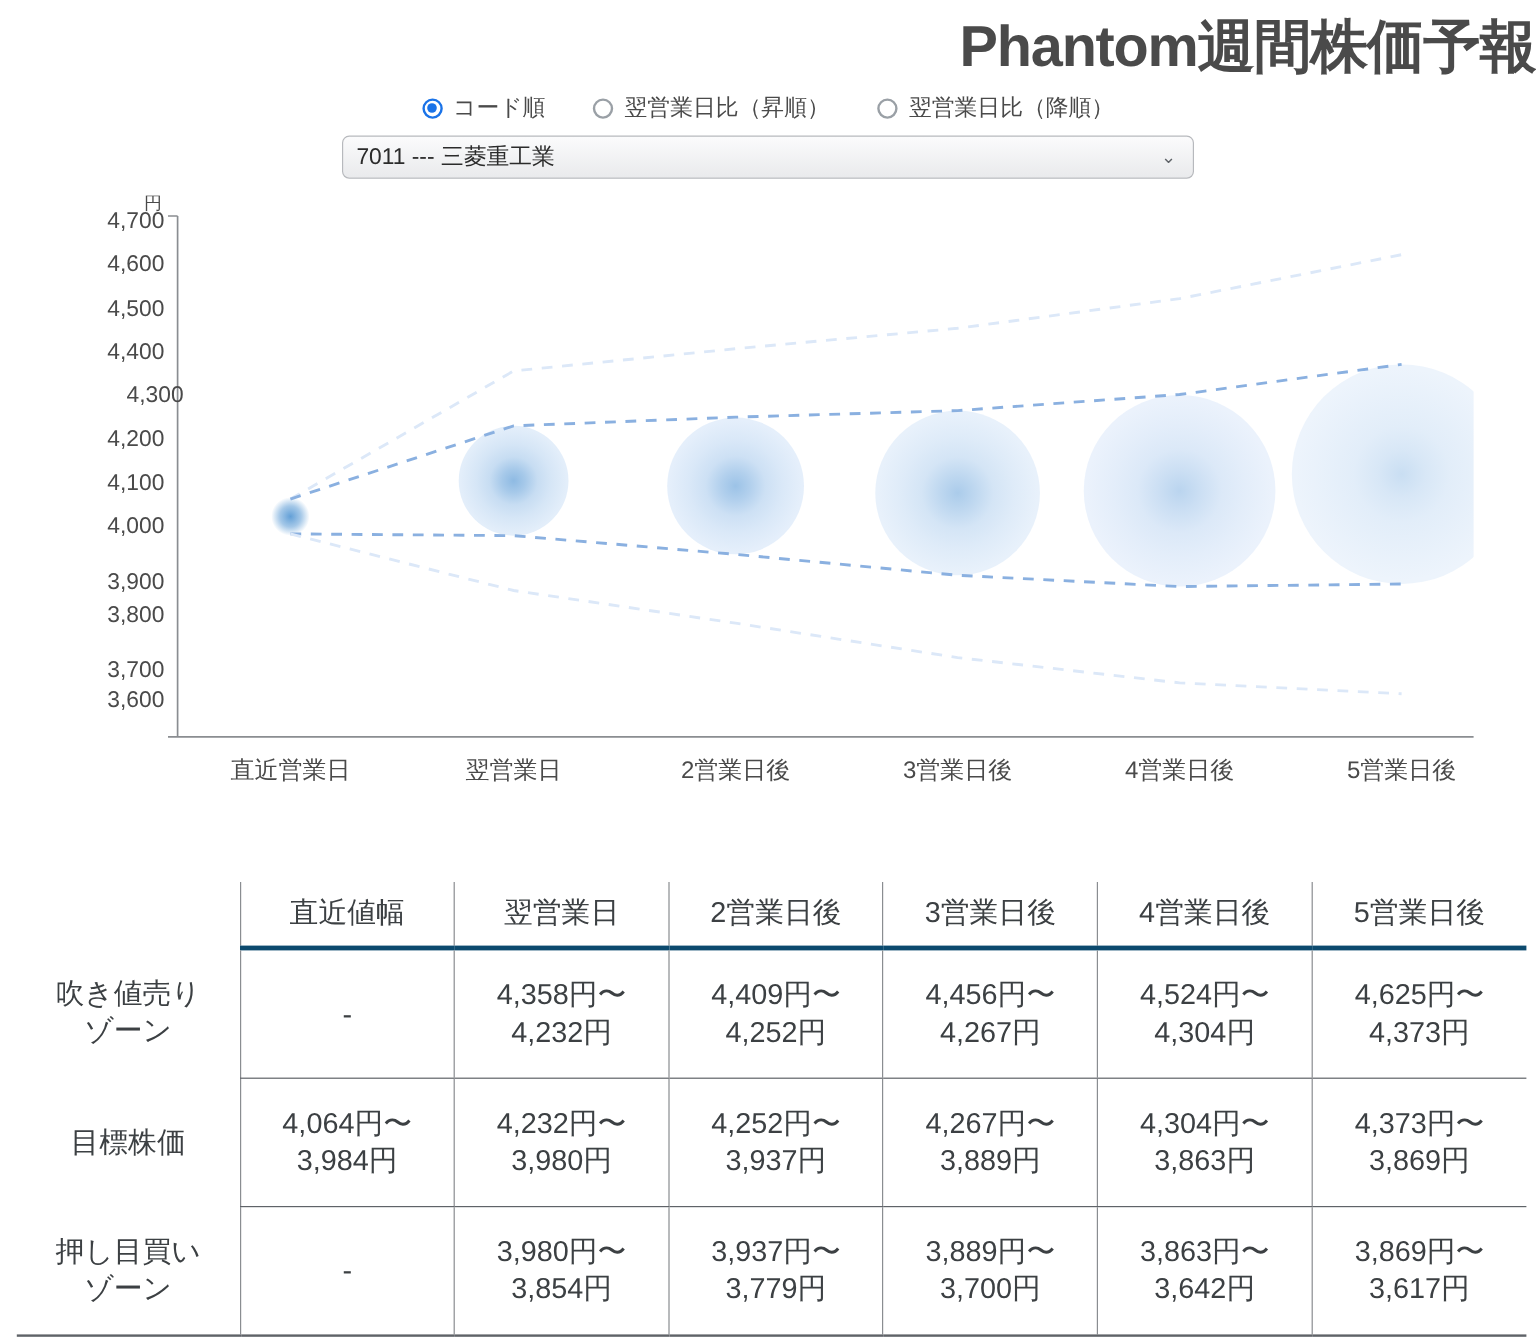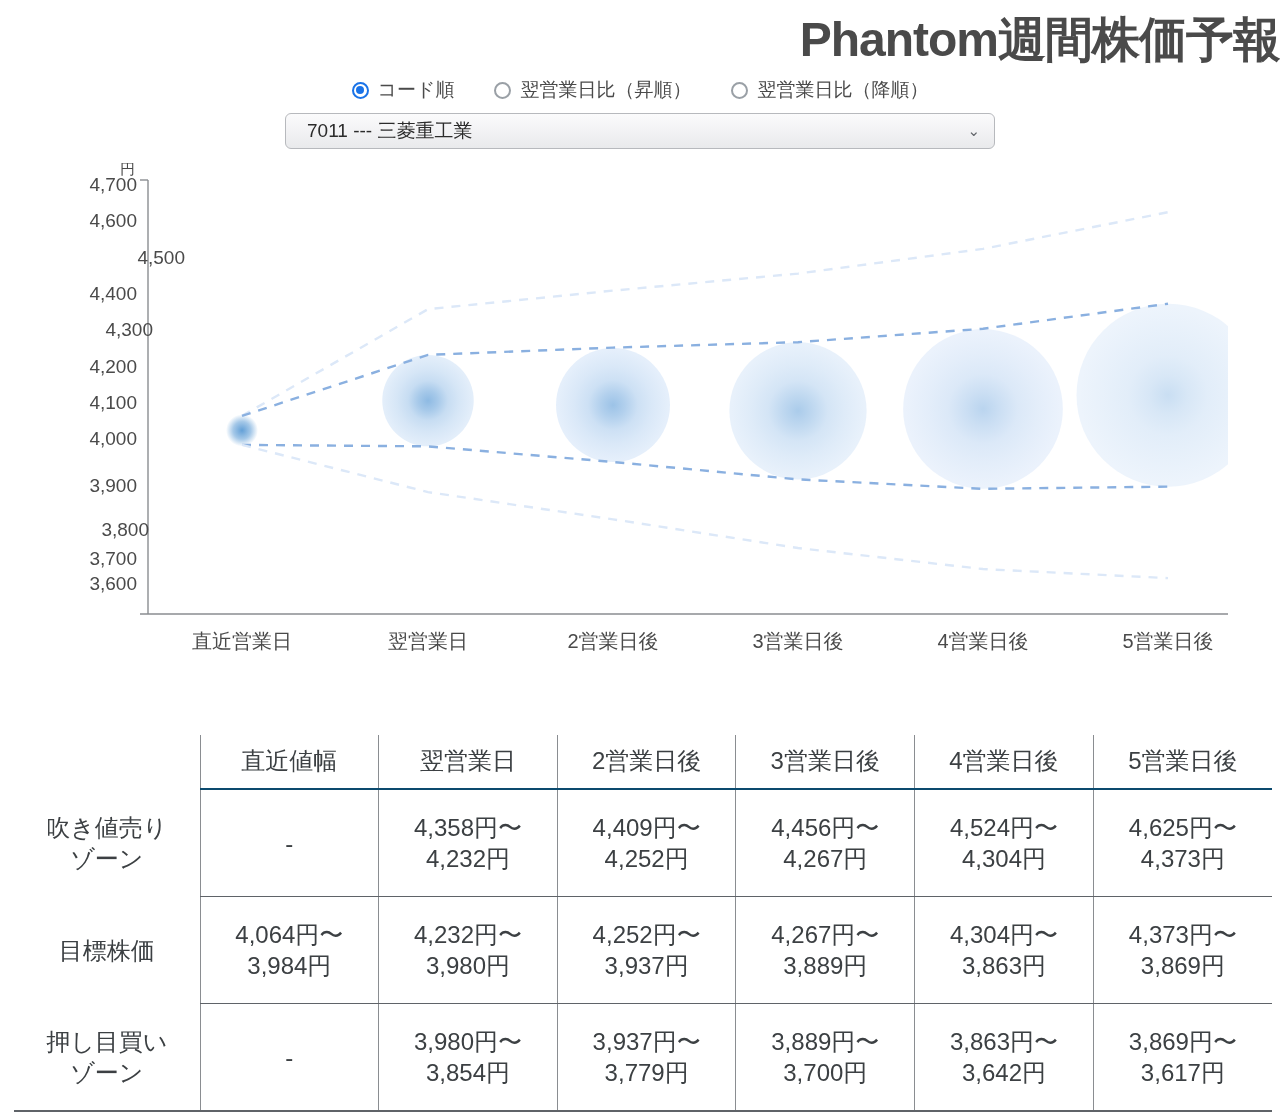--- a/index.html
+++ b/index.html
@@ -29,21 +29,21 @@
     content:"";position:absolute;left:50%;top:50%;
     width:8px;height:8px;border-radius:50%;background:#1a73e8;
     transform:translate(-50%,-50%);
   }
   .radio-label{font-size:19px;font-weight:normal;color:#4a4a4a;white-space:nowrap;}
   .select-wrap{display:flex;justify-content:center;}
   .stock-select{
     width:710px;height:36px;box-sizing:border-box;
     border:1px solid #b7b9bd;border-radius:6px;
     background:linear-gradient(#fbfbfc,#e9eaec);
-    display:flex;align-items:center;padding:0 21px;
+    display:flex;align-items:center;padding:0 11px;
     font-size:19px;color:#2b2b2b;position:relative;
   }
   .stock-select .chev{
     position:absolute;right:14px;top:50%;transform:translateY(-50%);
     font-size:15px;color:#5f6368;
   }
   
   .chart{
     position:relative;width:1228px;height:520px;margin-top:14px;
     overflow:hidden;
@@ -69,21 +69,21 @@
   }
   table.forecast th,table.forecast td{
     font-size:24px;color:#3c4043;text-align:center;
     padding:10px 4px;line-height:1.3;font-weight:normal;
   }
   table.forecast col.rowhead{width:186px;}
   table.forecast th.rowhead,table.forecast td.rowhead{
     border:none;
   }
   table.forecast thead th{
-    border-left:1px solid #8a8d91;border-bottom:2px solid #0c4a6e;
+    border-left:1px solid #8a8d91;border-bottom:4px solid #0c4a6e;
     padding-bottom:12px;
   }
   table.forecast thead th.rowhead{border-left:none;border-bottom:none;}
   table.forecast tbody td{
     border-left:1px solid #8a8d91;border-bottom:1px solid #5f6368;
     height:86px;
   }
   table.forecast tbody td.rowhead{border-left:none;}
   table.forecast tbody tr:last-child td{border-bottom:2px solid #5f6368;}
   .cell-line{display:block;}
@@ -177,28 +177,28 @@
       <polyline points="242,281.90799999999996 428,283.36 613,298.969 798,316.393 983,325.83099999999996 1168,323.653" fill="none" stroke="#8ab0e0" stroke-width="2.4" stroke-dasharray="9 8"></polyline>
       <polyline points="242,281.90799999999996 428,329.098 613,356.323 798,385 983,406.054 1168,415.12899999999996" fill="none" stroke="#dce8f8" stroke-width="2.4" stroke-dasharray="9 8"></polyline>
       <line x1="148" y1="17" x2="148" y2="451" stroke="#8a8d91" stroke-width="1.4"></line>
       <line x1="140" y1="451" x2="1276" y2="451" stroke="#8a8d91" stroke-width="1.4"></line>
       <line x1="140" y1="17" x2="148" y2="17" stroke="#8a8d91" stroke-width="1.4"></line>
       <line x1="1276" y1="451" x2="1276" y2="442" stroke="#8a8d91" stroke-width="1.4"></line>
     </svg>
   <div id="ytick-layer">
       <div class="ytick ytick-host" style="top: 22px;">4,700</div>
       <div class="ytick ytick-host" style="top: 58.3px;">4,600</div>
-      <div class="ytick ytick-host" style="top: 94.6px; margin-left: 48px;">4,500</div>
+      <div class="ytick ytick-host" style="top: 94.6px;">4,500</div>
       <div class="ytick ytick-host" style="top: 130.9px;">4,400</div>
       <div class="ytick ytick-host" style="top: 167.2px; padding-left: 16px;">4,300</div>
       <div class="ytick ytick-host" style="top: 203.5px;">4,200</div>
       <div class="ytick ytick-host" style="top: 239.8px;">4,100</div>
       <div class="ytick ytick-host" style="top: 276.1px;">4,000</div>
       <div class="ytick ytick-host" style="top: 323px;">3,900</div>
-      <div class="ytick ytick-host" style="top: 367px; margin-left: 12px;">3,800</div>
+      <div class="ytick ytick-host" style="top: 350px;">3,800</div>
       <div class="ytick ytick-host" style="top: 396px;">3,700</div>
       <div class="ytick ytick-host" style="top: 421.3px;">3,600</div>
     </div>
   <div id="xtick-layer">
       <div class="xtick" style="left: 242px; top: 465px;">直近営業日</div>
       <div class="xtick" style="left: 428px; top: 465px;">翌営業日</div>
       <div class="xtick" style="left: 613px; top: 465px;">2営業日後</div>
       <div class="xtick" style="left: 798px; top: 465px;">3営業日後</div>
       <div class="xtick" style="left: 983px; top: 465px;">4営業日後</div>
       <div class="xtick" style="left: 1168px; top: 465px;">5営業日後</div>

